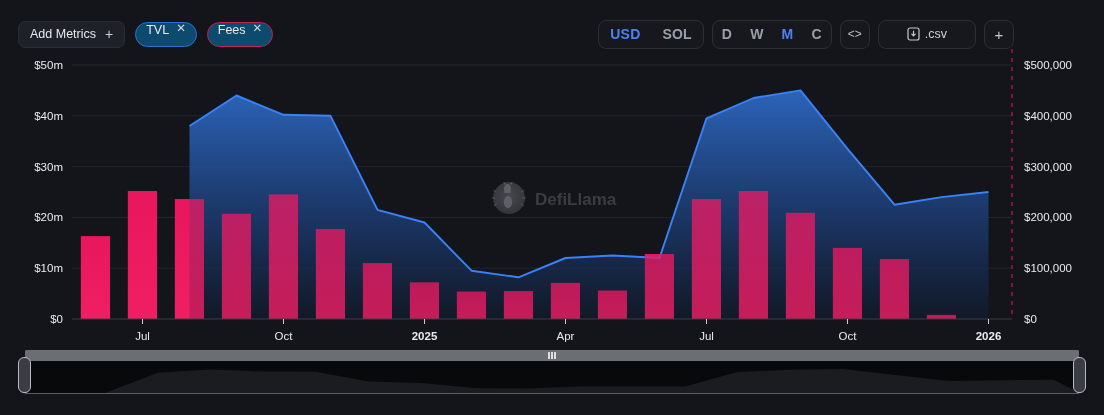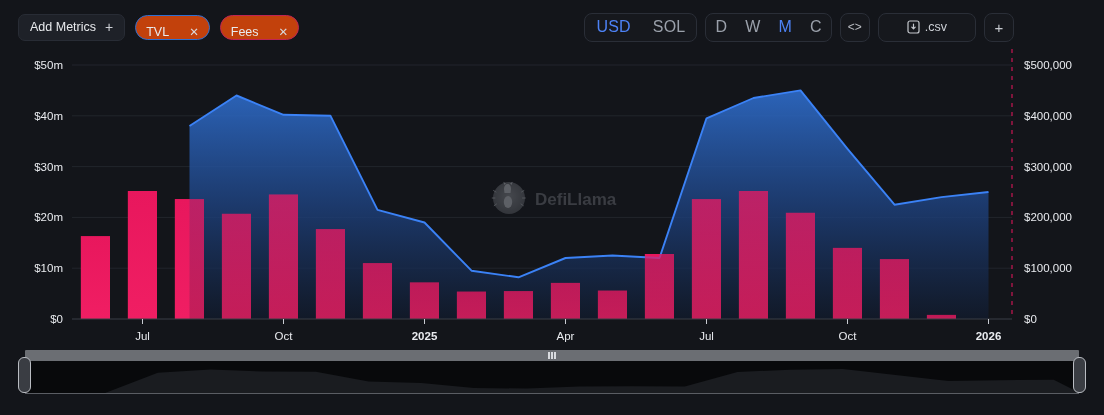--- a/index.html
+++ b/index.html
@@ -6,52 +6,52 @@
   html, body {
     width: 1104px; height: 415px;
     background: #13151a;
     font-family: "Liberation Sans", sans-serif;
     overflow: hidden;
   }
   .app { position: relative; width: 1104px; height: 415px; background: #13151a; }
 
   
   .toolbar {
-    position: absolute; left: 0; top: 6px; width: 1032px; height: 42px;
+    position: absolute; left: 0; top: 13px; width: 1032px; height: 42px;
     display: flex; align-items: center; padding: 0 18px;
   }
   .tb-left { display: flex; align-items: center; gap: 10px; }
   .tb-right { margin-left: auto; display: flex; align-items: center; gap: 8px; }
 
   .add-metrics {
     display: flex; align-items: center; gap: 9px;
     background: #1e2128; border: 1px solid #282c35;
     border-radius: 7px; height: 27px; padding: 0 11px;
     color: #e8eaed; font-size: 12.5px; cursor: pointer;
   }
   .add-metrics .plus { font-size: 14px; color: #cdd0d6; line-height: 1; }
 
   .chip {
-    display: flex; align-items: flex-end; gap: 20px;
+    display: flex; align-items: flex-start; gap: 7px;
     height: 25px; padding: 0 10px; border-radius: 13px;
-    background: #c2410c; font-size: 12.5px; color: #e8eaed; cursor: pointer;
+    background: #0c4a6e; font-size: 12.5px; color: #e8eaed; cursor: pointer;
   }
   .chip.tvl { border: 1.6px solid #2f6fd0; }
   .chip.fees { border: 1.6px solid #c02553; }
   .chip .x { font-size: 11.5px; color: #d8dade; line-height: 1; }
 
   .grp {
     display: flex; align-items: center;
     background: #16181d; border: 1px solid #2a2e37; border-radius: 8px;
     height: 29px; overflow: hidden;
   }
   .grp .seg {
     height: 100%; display: flex; align-items: center; justify-content: center;
-    padding: 0 11px; font-size: 16px; color: #9aa0aa; cursor: pointer;
-    font-weight: 400; letter-spacing: .2px;
+    padding: 0 11px; font-size: 14px; color: #9aa0aa; cursor: pointer;
+    font-weight: 700; letter-spacing: .2px;
   }
   .grp .seg.narrow { padding: 0 9px; }
   .grp .seg.active { color: #4d82f5; }
 
   .iconbtn {
     display: flex; align-items: center; justify-content: center; gap: 5px;
     background: #16181d; border: 1px solid #2a2e37; border-radius: 8px;
     height: 29px; padding: 0 28px; color: #cdd0d6; font-size: 12.5px; cursor: pointer;
   }
   .iconbtn.sq { width: 30px; padding: 0; }

